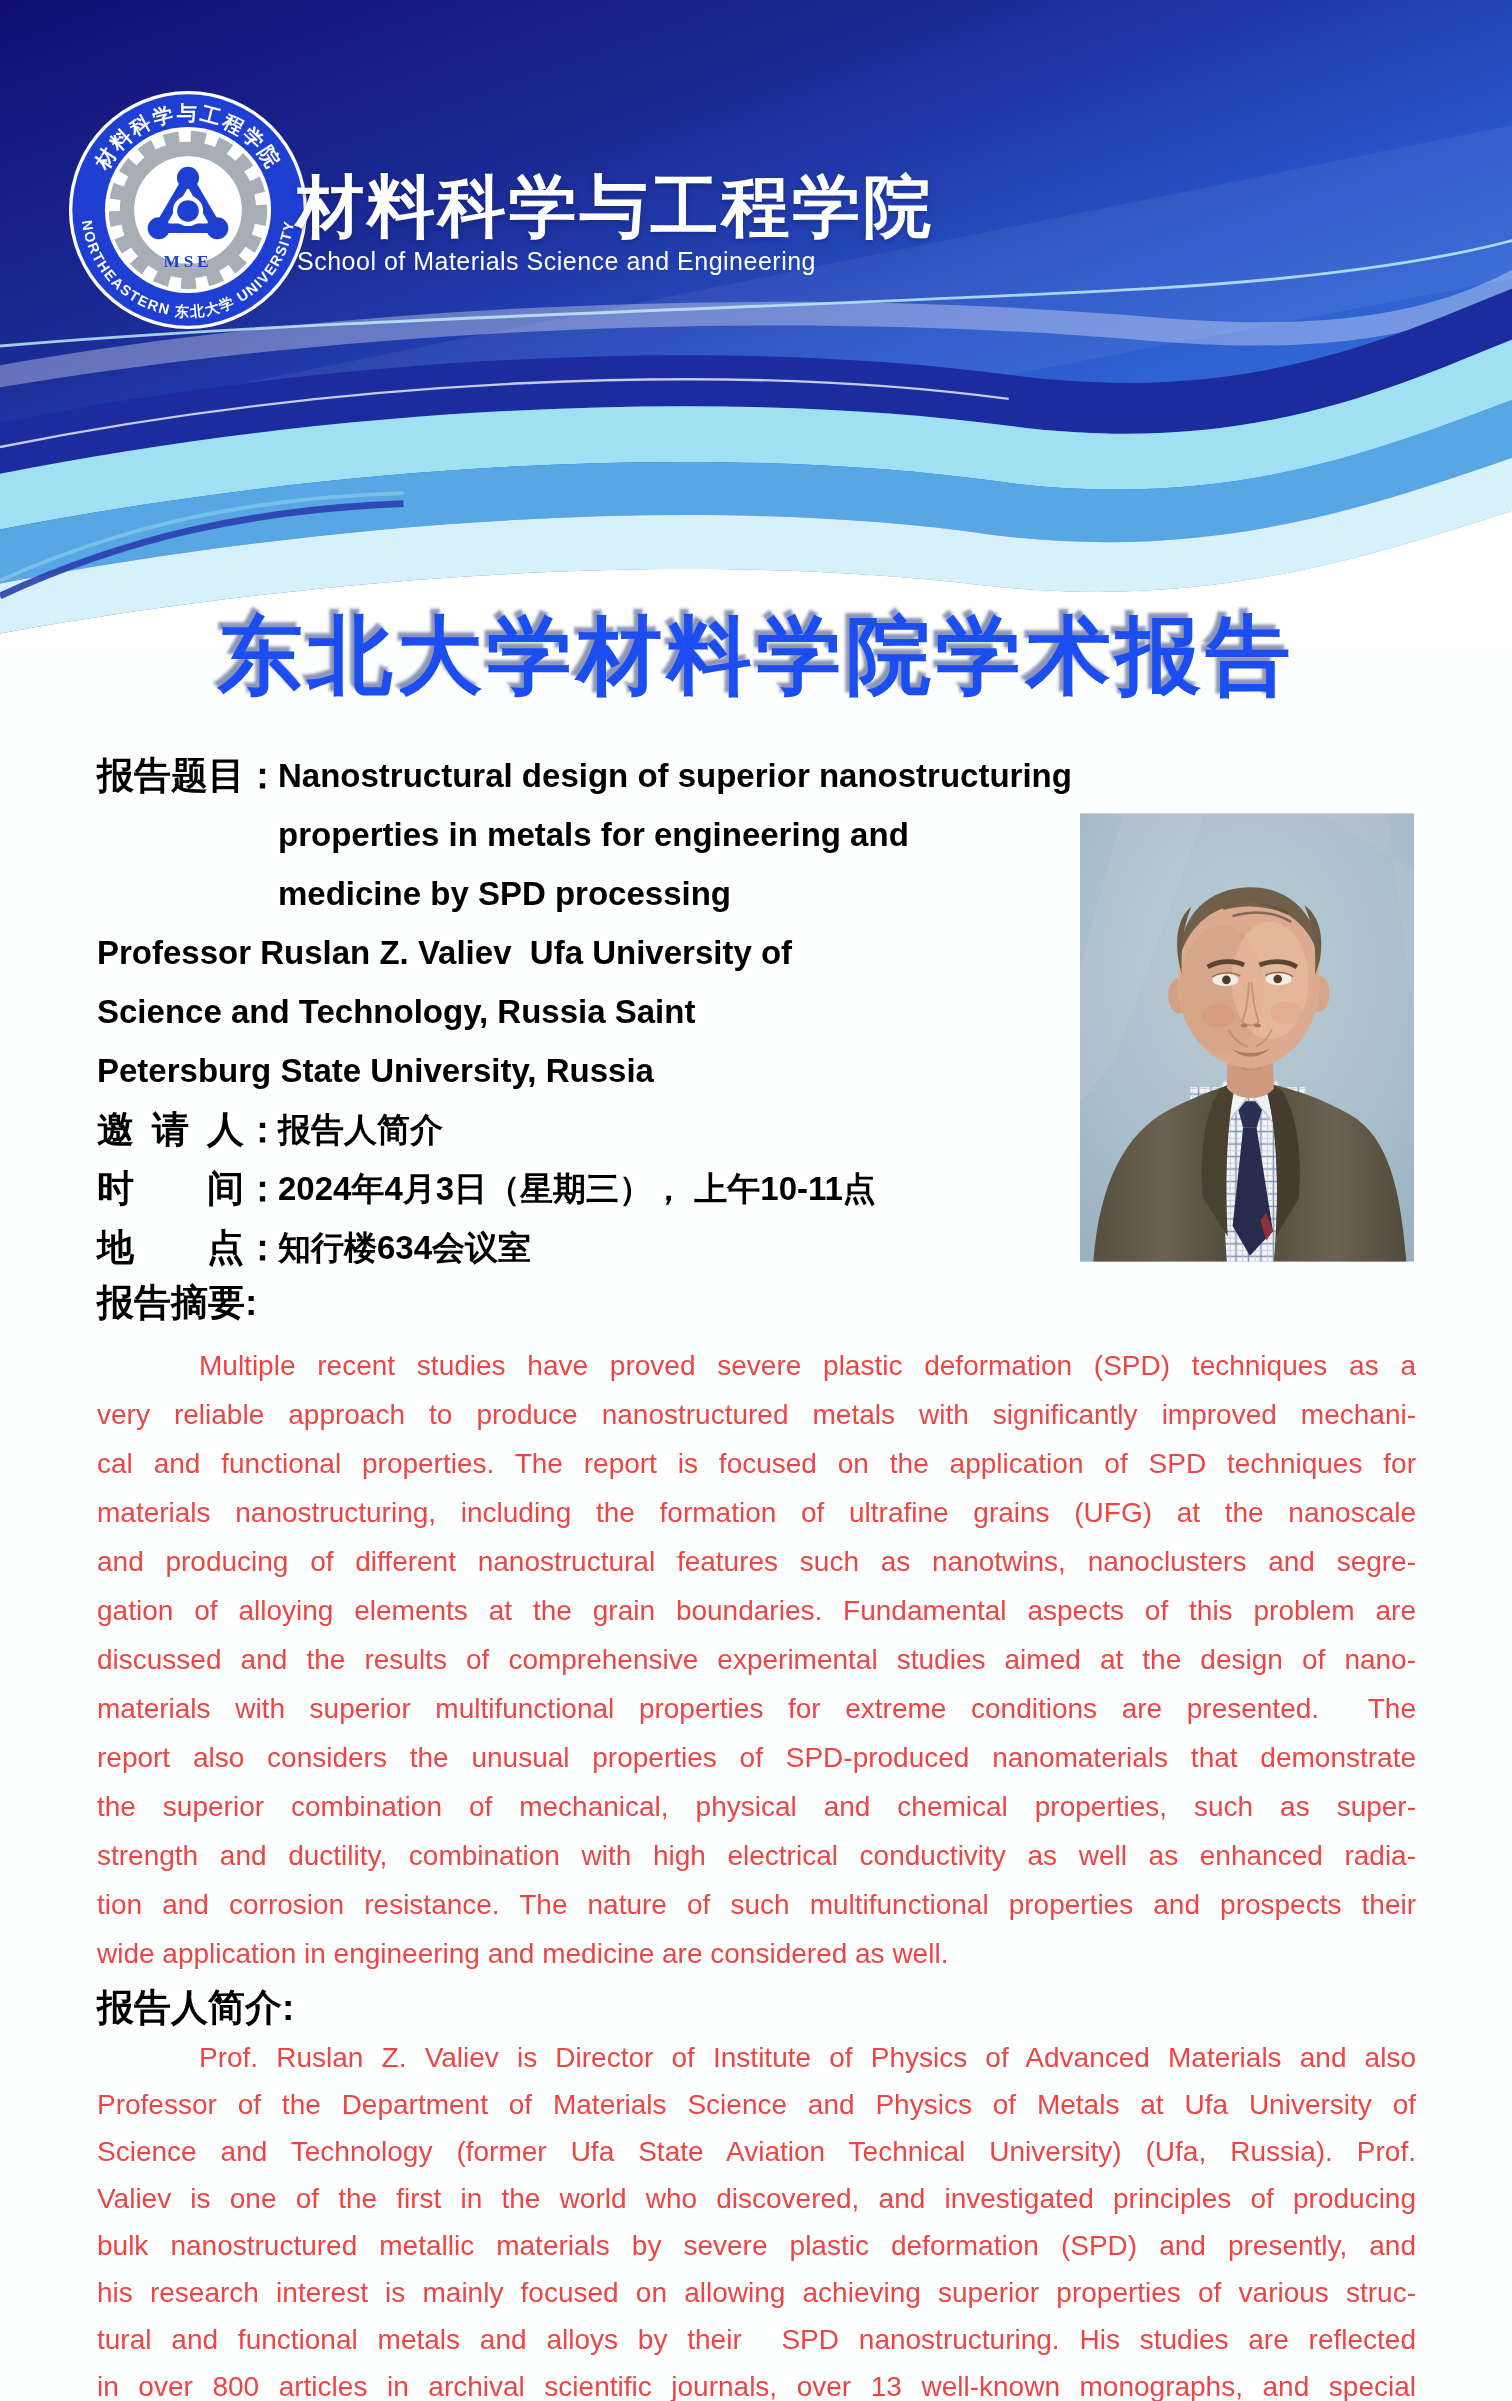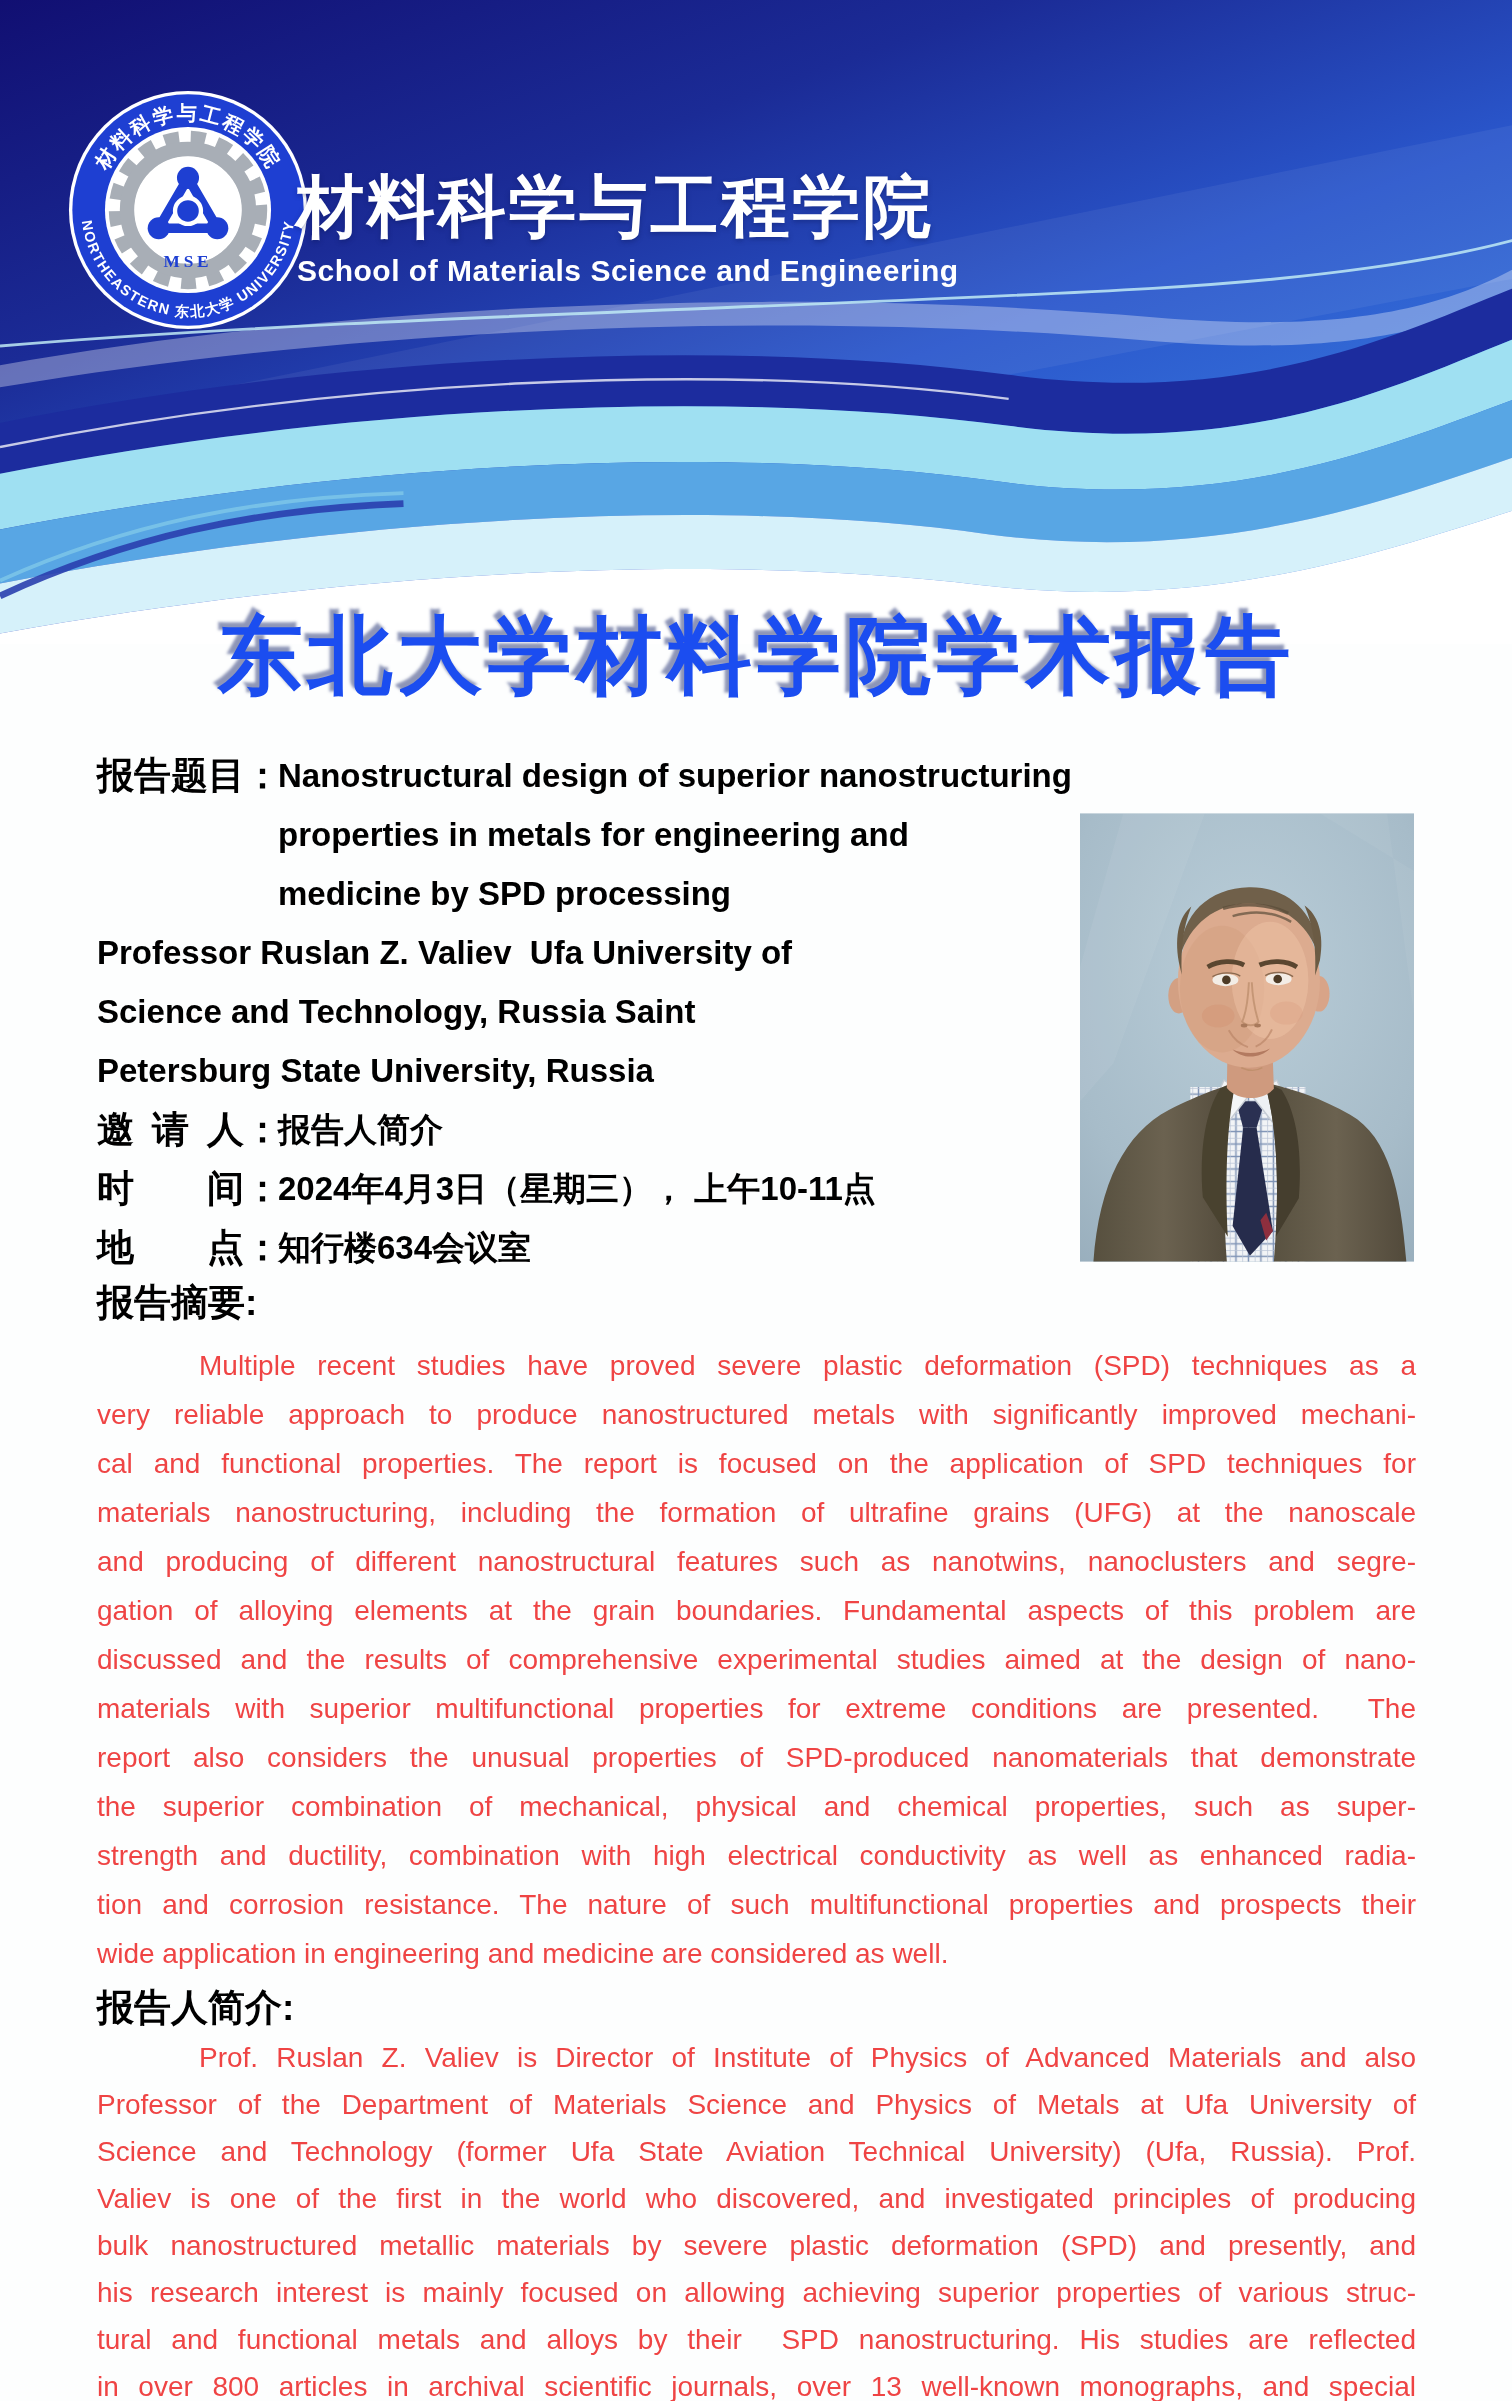--- a/index.html
+++ b/index.html
@@ -14,22 +14,22 @@
   
   #header-art { left: 0; top: 0; width: 1513px; height: 644px; }
   #university-logo { left: 68px; top: 90px; width: 240px; height: 240px; }
   #school-name-zh {
     left: 296px; top: 162px;
     font-size: 68px; font-weight: 900; color: #ffffff;
     letter-spacing: 2.9px; white-space: nowrap;
     text-shadow: 0 1.9px 4.8px rgba(10,20,80,0.35);
   }
   #school-name-en {
-    left: 297px; top: 254px;
-    font-size: 30px; font-weight: bold; color: #ffffff;
+    left: 297px; top: 247px;
+    font-size: 25px; font-weight: normal; color: #ffffff;
     letter-spacing: 0.5px; white-space: nowrap;
   }
 
   
   #page-title {
     left: 0; top: 599px; width: 1513px;
     text-align: center;
     font-size: 85px; font-weight: 900;
     color: #1b4df0; letter-spacing: 4.8px; white-space: nowrap;
     text-shadow: -4.3px -4.8px 2.9px rgba(112,122,165,0.8);

